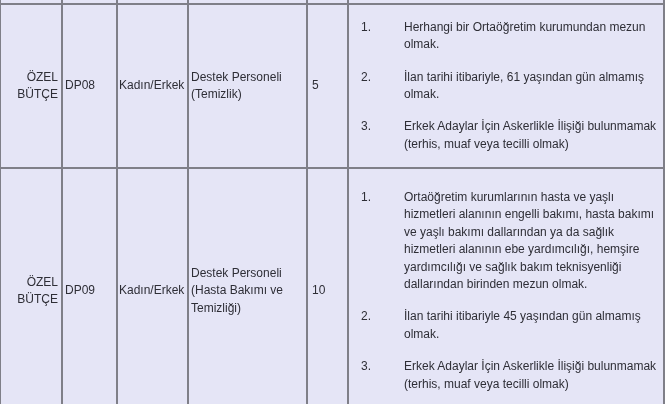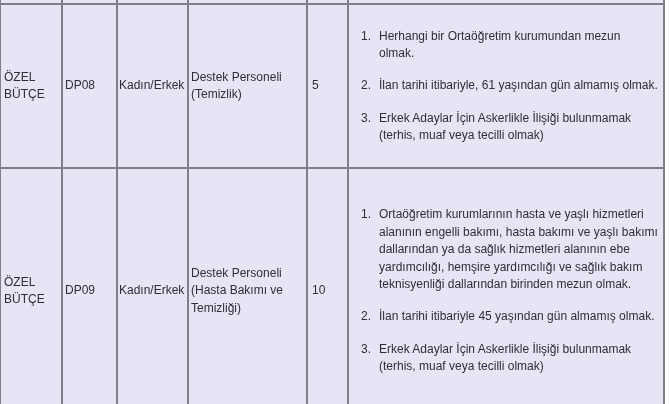--- a/index.html
+++ b/index.html
@@ -31,39 +31,40 @@
     font-family:"Liberation Sans",sans-serif;
     font-size:12px;
     color:var(--text-color);
     line-height:1.45;
     overflow:hidden;
     word-wrap:break-word;
   }
   tr.partial-top td{height:3px;padding:0;}
   tr.row-1 td{height:150px;}
   tr.row-2 td{height:232px;}
-  td.c-budget{padding-left:3px;}
+  td.c-budget{padding-left:3px;text-align:right;}
   td.c-code{padding-left:2px;}
   td.c-gender{white-space:nowrap;padding:2px 0 2px 1px;}
   td.c-position{padding-left:2px;padding-right:2px;}
   td.c-quota{padding-left:4px;vertical-align:middle;}
   td.c-req{padding:6px 4px 6px 12px;}
   .req{
     display:flex;
     align-items:flex-start;
     margin:0 0 15px 0;
   }
   .req:last-child{margin-bottom:0;}
   .req-num{
     flex:0 0 18px;
     width:18px;
   }
   .req-text{
     width:282px;
     max-width:282px;
+    margin-left:25px;
   }
 </style>
 </head>
 <body>
 
 <div class="table-wrap">
   <table>
     <colgroup>
       <col style="width:62px">
       <col style="width:55px">

